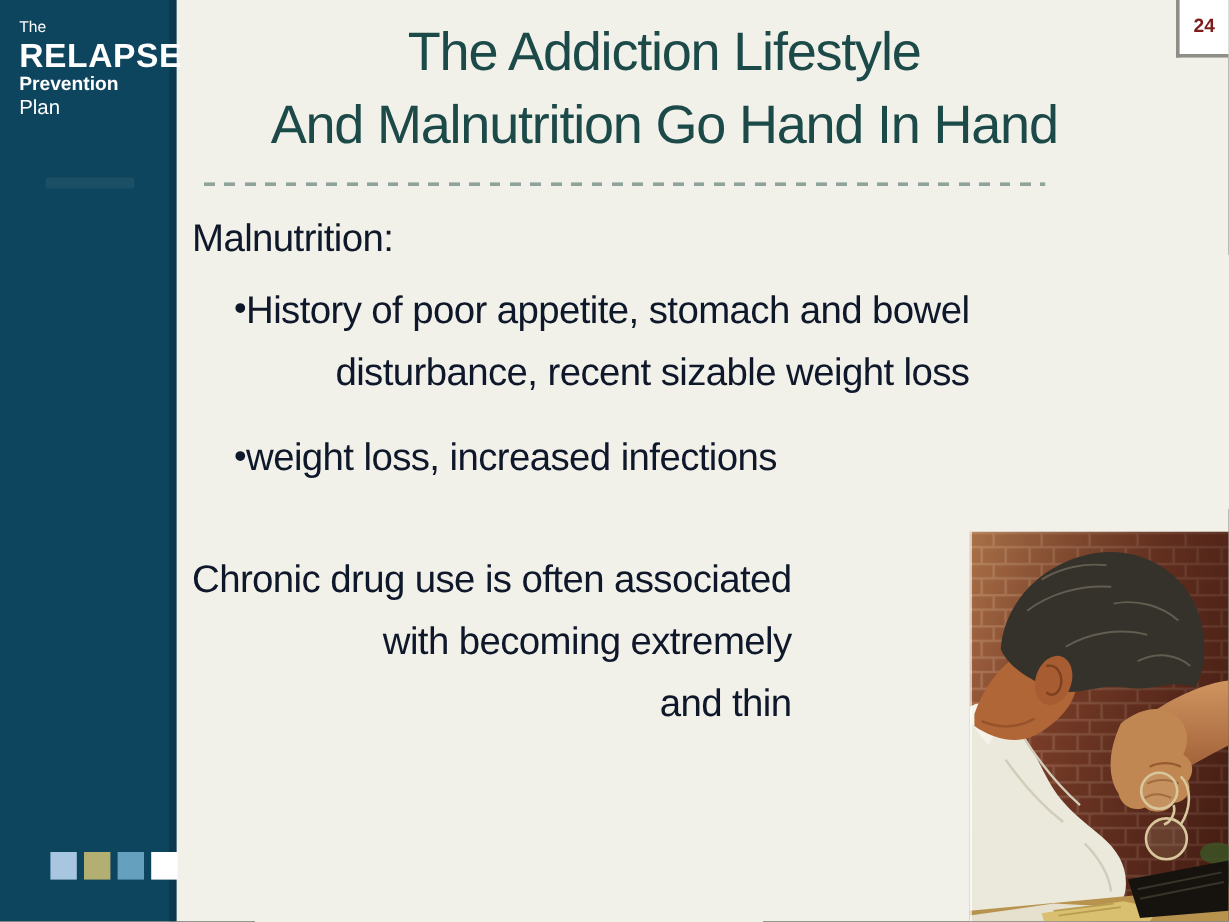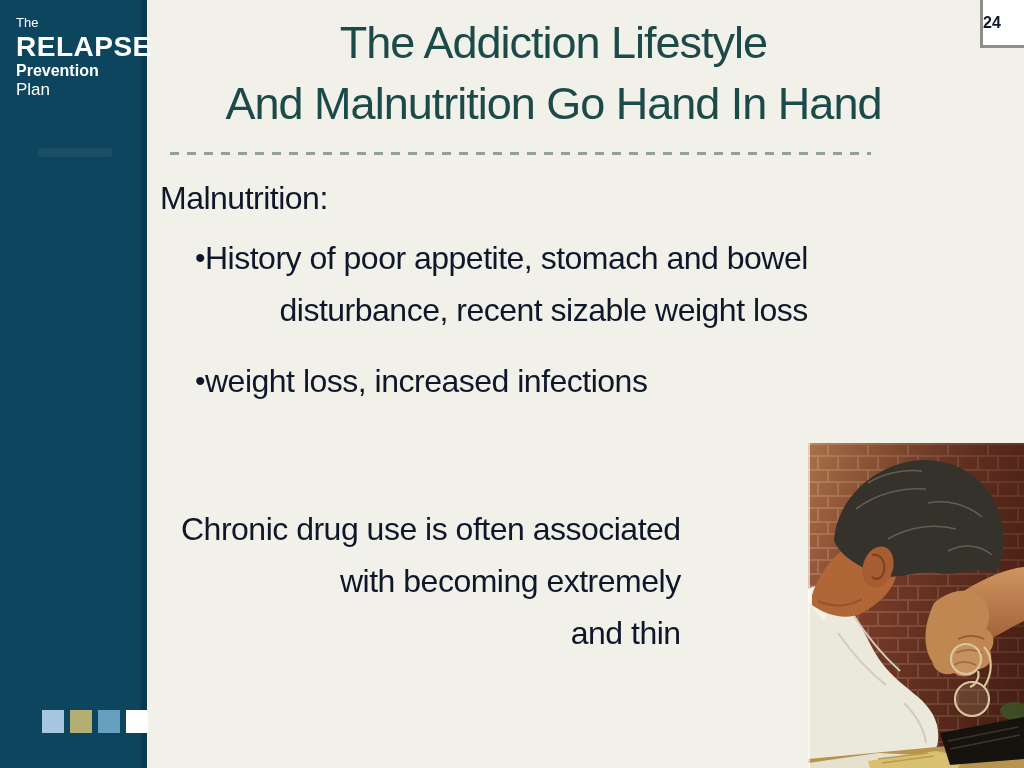--- a/index.html
+++ b/index.html
@@ -20,40 +20,40 @@
   .faint-mark {
     position:absolute; left:38px; top:148px; width:74px; height:9px;
     background:rgba(255,255,255,0.055); border-radius:2px;
   }
   .squares { position:absolute; left:42px; top:710px; display:flex; gap:6px; }
   .square  { width:22px; height:23px; }
   
   .page-box {
     position:absolute; top:0; right:0; width:41px; height:45px;
     background:#ffffff; border-left:3px solid #8f8f87; border-bottom:3px solid #8f8f87;
-    display:flex; align-items:center; 
-    color:#0f172a; font-weight:bold; font-size:16px;
+    display:flex; align-items:center; justify-content:center;
+    color:#7f1d1d; font-weight:bold; font-size:16px;
   }
   
   .title {
     position:absolute; left:147px; right:64px; top:12px;
     text-align:center; color:#1c4a49; font-size:45px; line-height:61px;
     letter-spacing:-1px; white-space:nowrap;
   }
   .divider {
     position:absolute; left:170px; top:152px; width:701px; height:3px;
     background:repeating-linear-gradient(90deg,#8fa39c 0 9px,transparent 9px 17px);
   }
   
   .body-text { position:absolute; color:#0f172a; font-size:32px;
                letter-spacing:-0.5px; line-height:52px; white-space:nowrap;text-align:right; }
   .intro   { left:160px; top:172px; }
   .bullet1 { left:160px; top:232px; }
   .bullet2 { left:160px; top:355px; }
-  .closing { left:160px; top:503px;margin-left:21px; }
+  .closing { left:160px; top:456px; }
   .bullet-row   { display:flex; }
   .bullet-glyph { width:40px; padding-left:5px; font-size:30px; }
   .indent { padding-left:58px; }
   
   .photo { position:absolute; left:808px; top:443px; width:216px; height:325px; }
   .photo svg { display:block; }
 </style>
 </head>
 <body>
 

